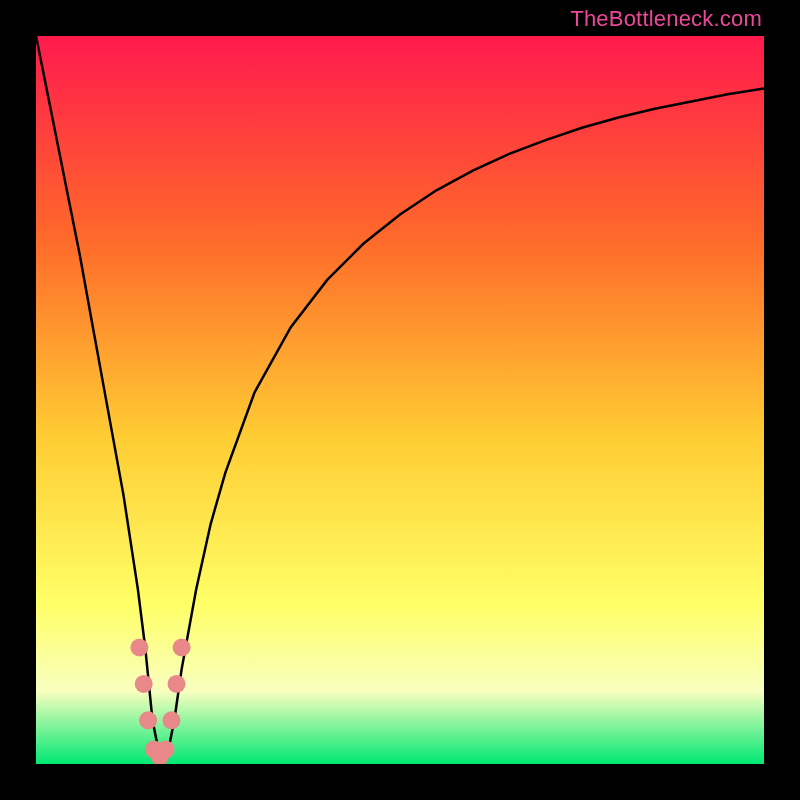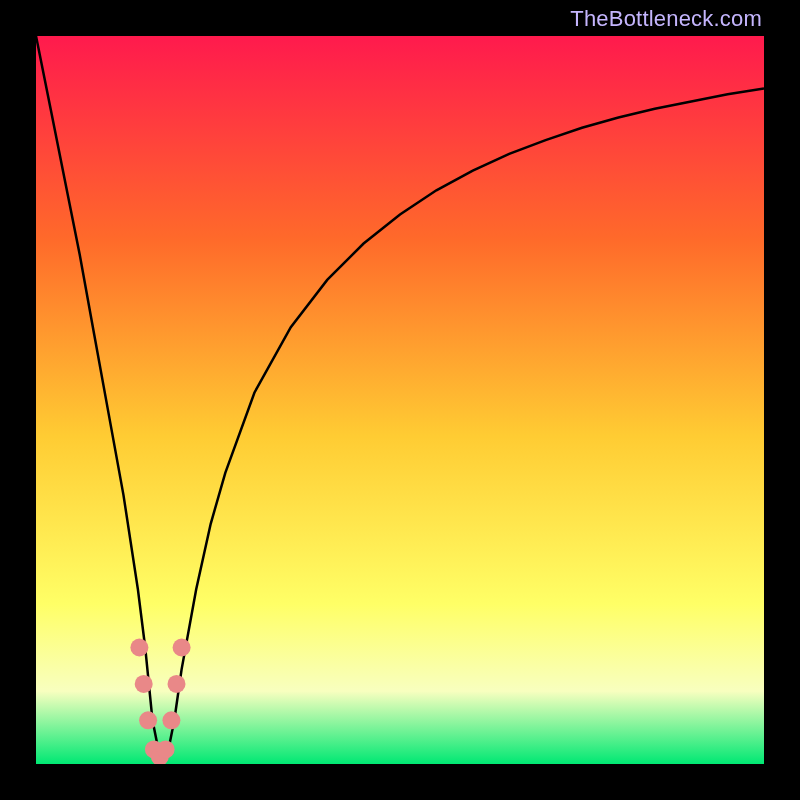--- a/index.html
+++ b/index.html
@@ -16,21 +16,21 @@
     left: 36px;
     top: 36px;
     width: 728px;
     height: 728px;
     box-sizing: border-box;
   }
   .watermark {
     position: absolute;
     right: 38px;
     top: 6px;
-    color: #c4b5fd;
+    color: #ec4899;
     font-size: 22px;
     font-weight: 500;
     letter-spacing: 0.2px;
   }
   svg {
     position: absolute;
     left: 0;
     top: 0;
   }
 </style>

